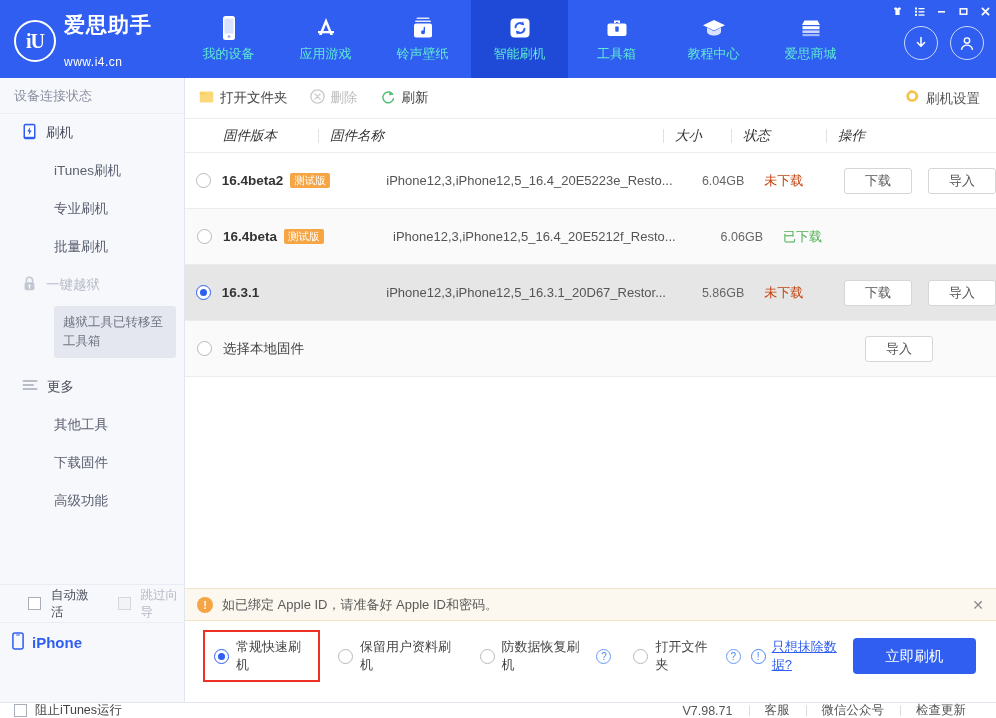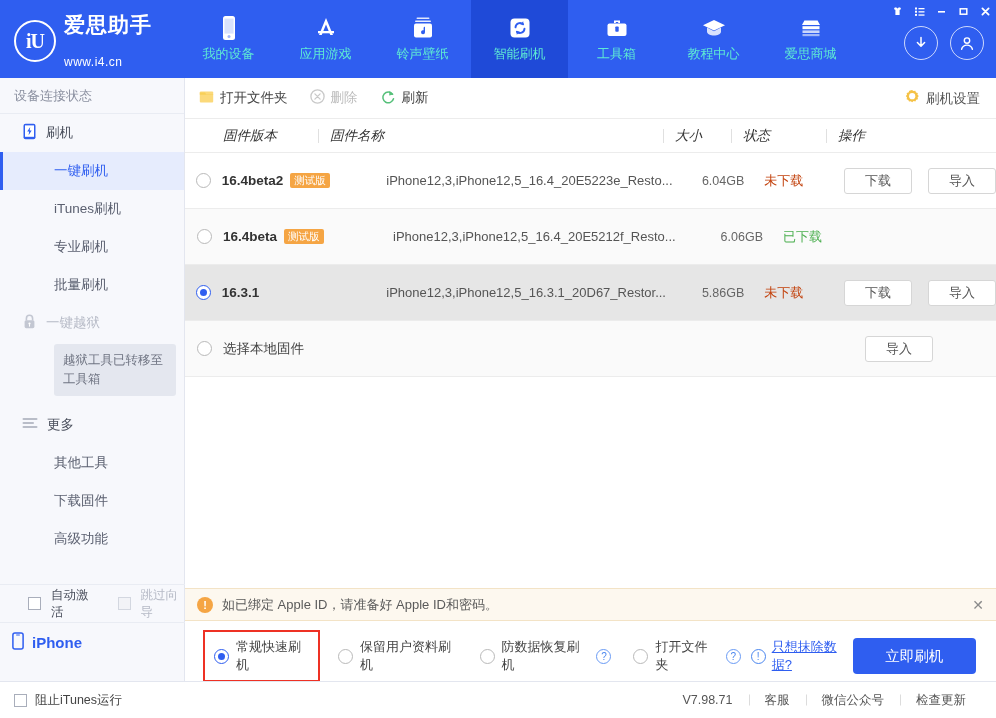--- a/index.html
+++ b/index.html
@@ -216,21 +216,21 @@
     color: #2f5ef0; font-size: 13px; text-decoration: underline; margin-left: 6px;
   }
   .flash-btn {
     margin-left: auto; margin-right: 20px;
     width: 130px; height: 36px; border-radius: 4px; background: #2f5ef0;
     color: #fff; font-size: 14.5px; display: flex; align-items: center;
     justify-content: center;
   }
 
   .footer {
-    position: absolute; left: 0; bottom: 0; width: 996px; height: 37px;
+    position: absolute; left: 0; bottom: 0; width: 996px; height: 16px;
     background: #fff; border-top: 1px solid #e3e6ef;
     display: flex; align-items: center;
   }
   .foot-left {
     display: flex; align-items: center; gap: 8px; padding-left: 14px;
     font-size: 12.5px; color: #444;
   }
   .foot-right {
     margin-left: auto; display: flex; align-items: center; gap: 0;
     padding-right: 14px; font-size: 12.5px; color: #555;
@@ -394,23 +394,20 @@
       <span>
         <svg width="15" height="17" viewBox="0 0 15 17">
             <rect x="1.5" y="0.8" width="12" height="15.4" rx="2" fill="#2f5ef0"></rect>
             <rect x="3" y="2.4" width="9" height="11.4" fill="#fff"></rect>
             <path d="M8.2 4 L5.2 8.6 H7.1 L6.6 12.2 L9.7 7.5 H7.7 Z" fill="#2f5ef0"></path>
           </svg>
       </span>
       <span>刷机</span>
     </div>
 
-    <div class="side-item active">
-      <span>一键刷机</span>
-    </div>
     <div class="side-item">
       <span>iTunes刷机</span>
     </div>
     <div class="side-item">
       <span>专业刷机</span>
     </div>
     <div class="side-item">
       <span>批量刷机</span>
     </div>
 

